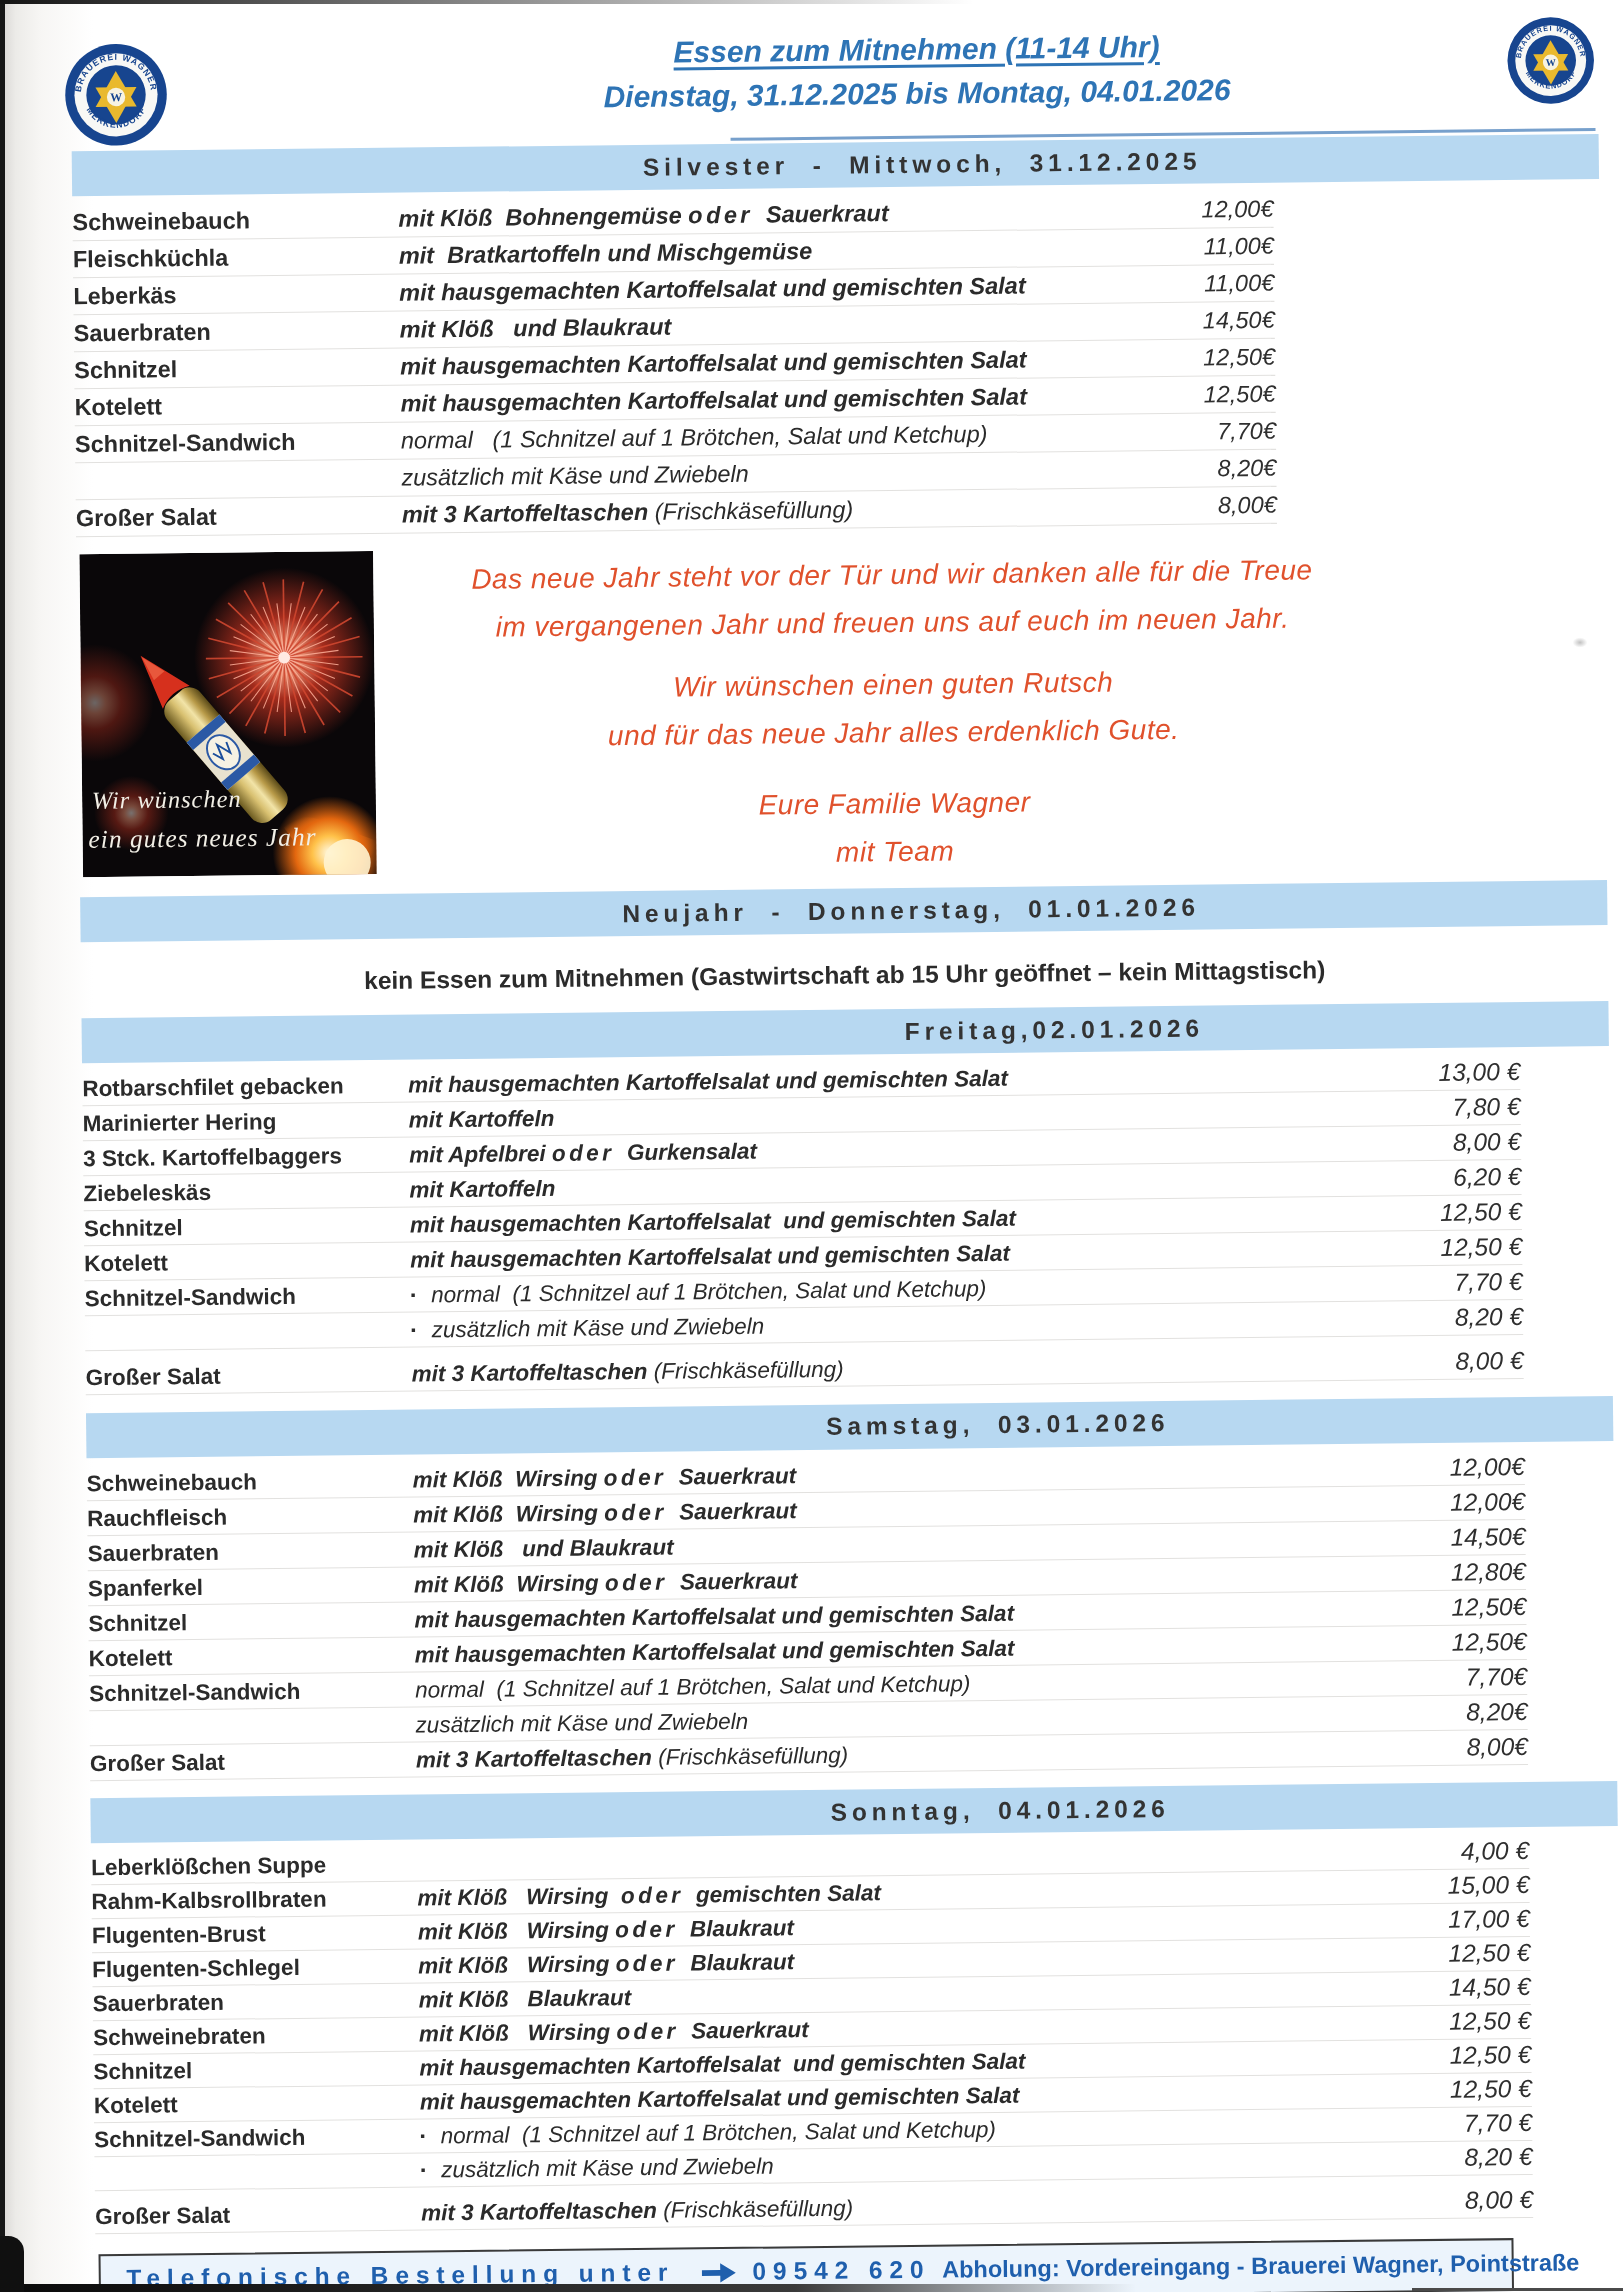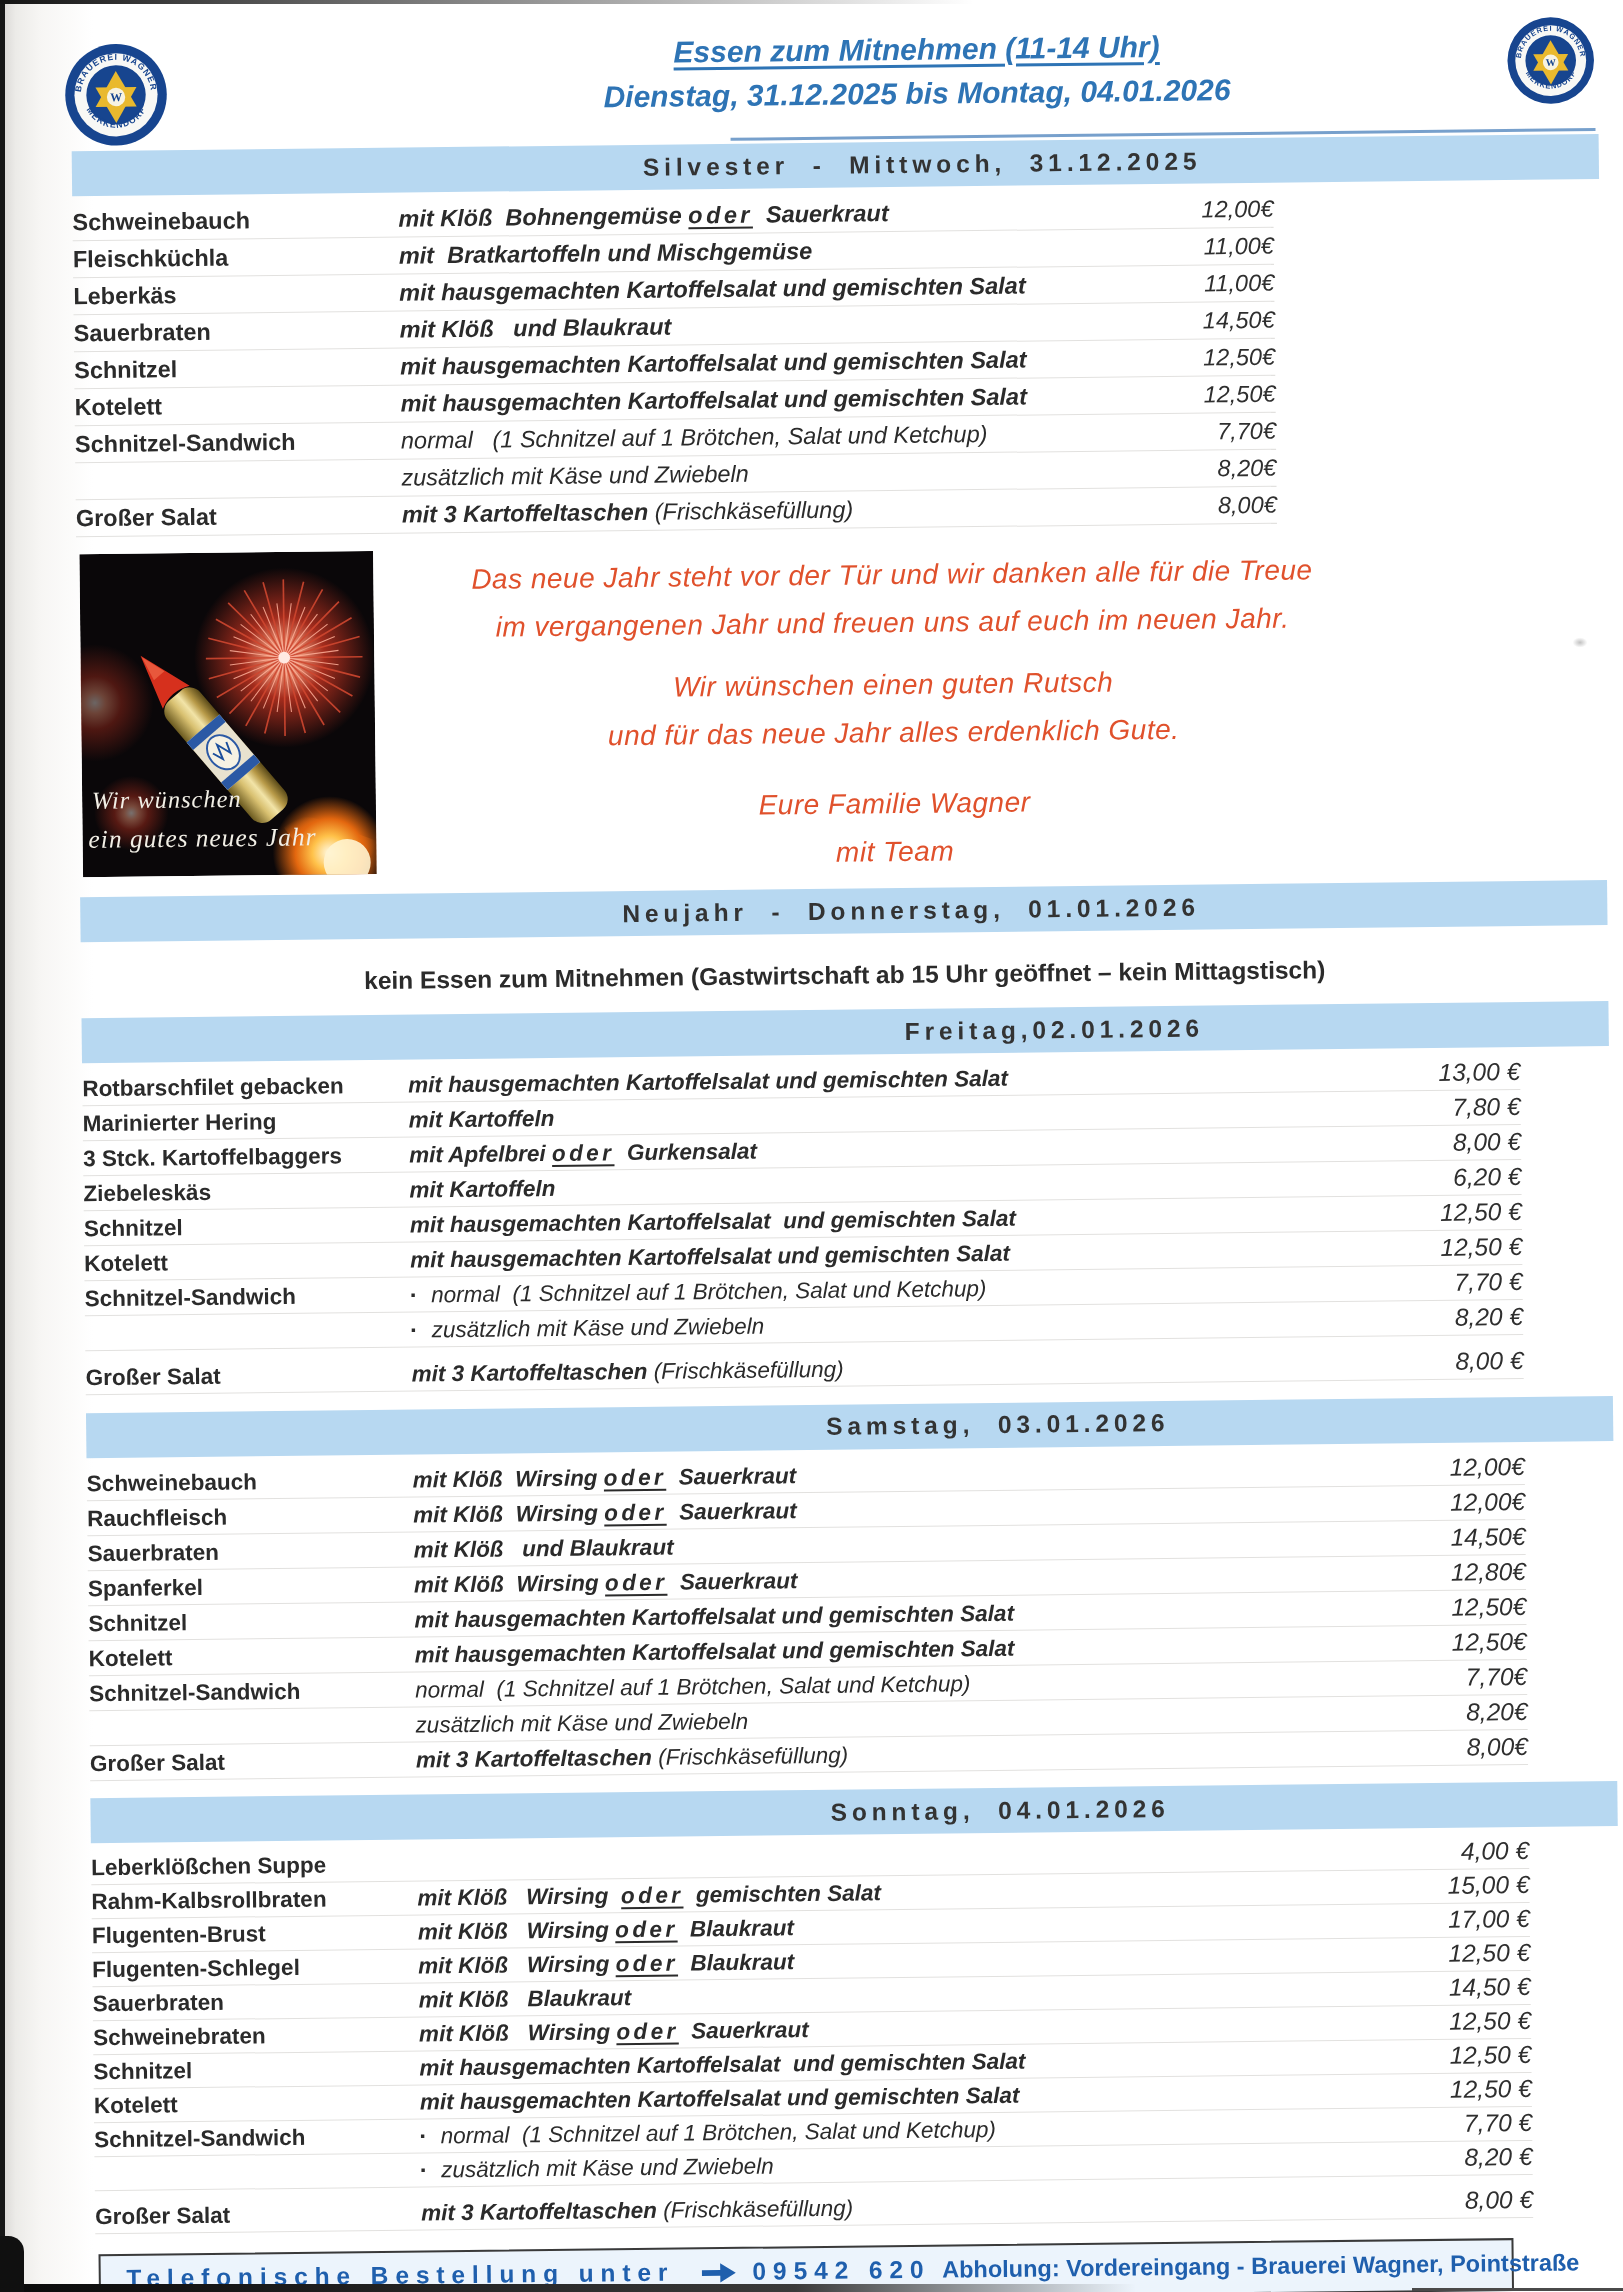--- a/index.html
+++ b/index.html
@@ -37,21 +37,21 @@
   .sec-1 .menu-row,.sec-2 .menu-row,.sec-3 .menu-row{width:1438px;}
   .sec-1 .menu-row,.sec-2 .menu-row{line-height:33px;}
   .sec-3 .menu-row{line-height:32px;}
   .menu-row.gap{margin-top:8.8px;}
   .c-name{width:326px;flex-shrink:0;font-weight:bold;font-size:22.5px;}
   .sec-0 .c-name{font-size:23.5px;}
   .c-desc{flex:1;font-style:italic;font-weight:bold;font-size:22.5px;white-space:pre;overflow:hidden;}
   .sec-0 .c-desc{font-size:23.5px;}
   .c-desc.light{font-weight:normal;}
   .c-desc .paren{font-weight:normal;}
-  .c-desc .oder{text-decoration:underline;letter-spacing:3.4px;text-underline-offset:3.9px;}
+  .c-desc .oder{letter-spacing:3.4px;text-underline-offset:3.9px;}
   .bullet{font-size:13.7px;margin-right:15.7px;vertical-align:2.9px;font-style:normal;}
   .c-price{width:167px;flex-shrink:0;text-align:right;font-style:italic;font-size:24.5px;color:#2f2f2f;white-space:pre;}
   .sec-0 .c-price{font-size:23.5px;}
 
   
   .greeting-block{display:flex;margin:17.6px 0 0 86px;}
   .fw{width:294px;height:323px;flex-shrink:0;display:block;}
   .fw-cap{font:italic 25px "Liberation Serif",serif;fill:#f2efe6;letter-spacing:1px;}
   .fw-cap2{font:italic 26px "Liberation Serif",serif;fill:#f2efe6;letter-spacing:1px;}
   .greeting-text{flex:1;padding:5.9px 216px 0 9.8px;text-align:center;color:#e0512c;font-style:italic;font-size:28px;letter-spacing:0.5px;}

